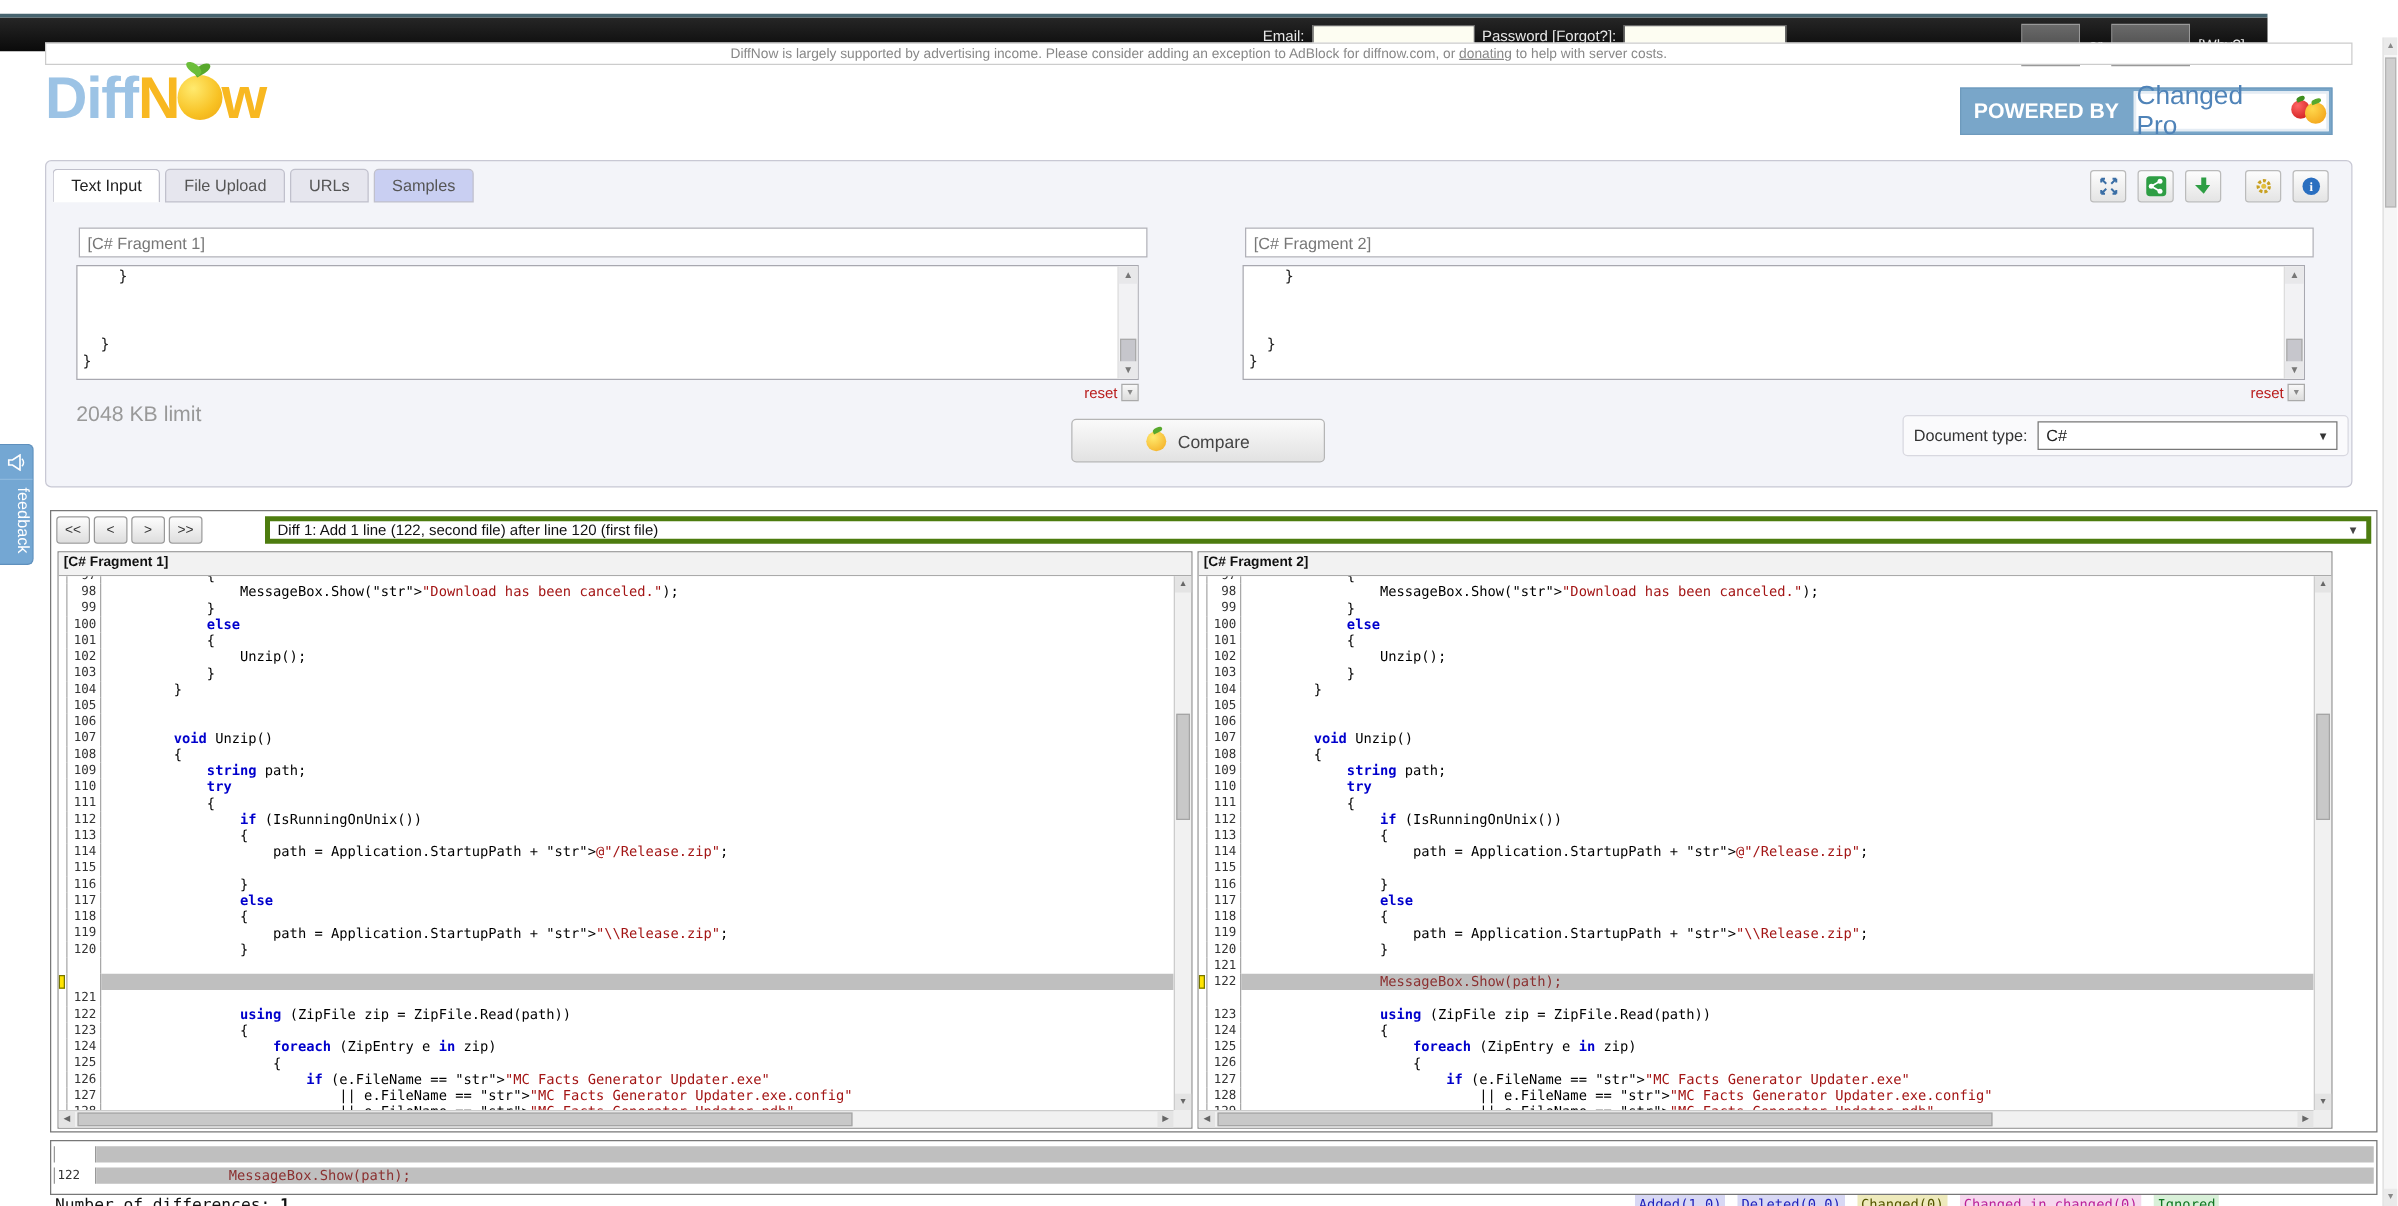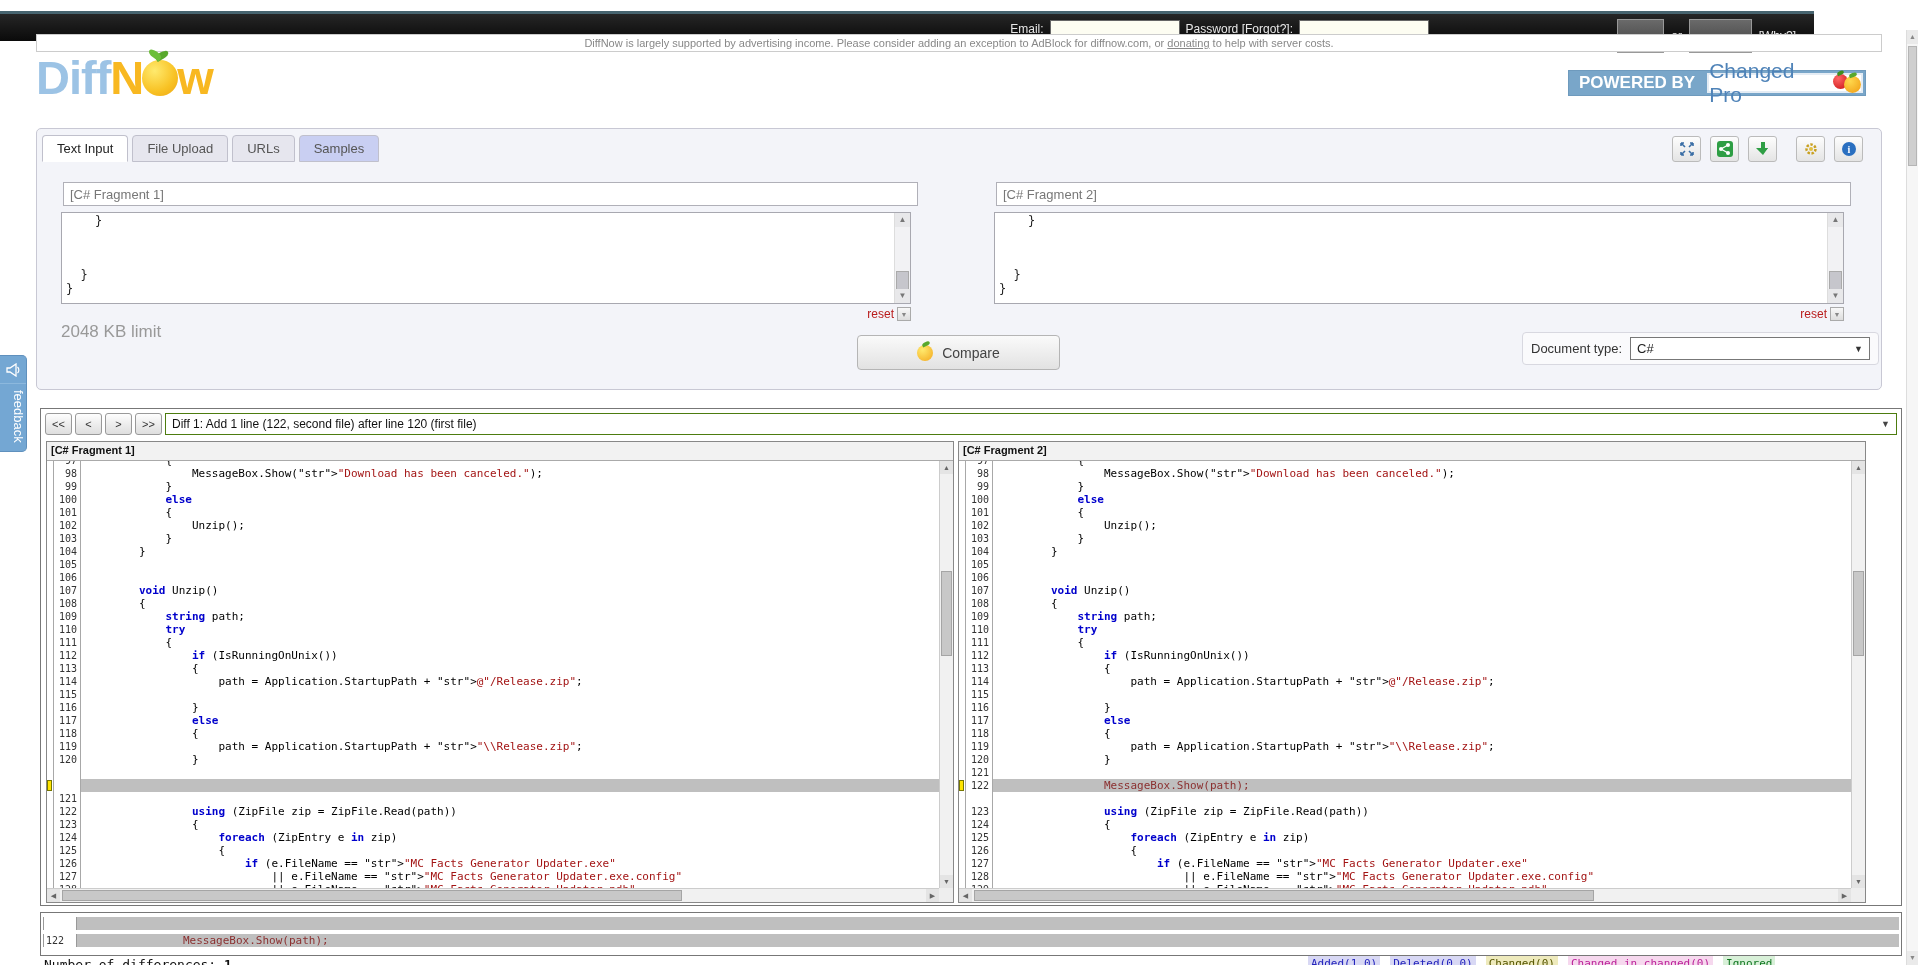--- a/index.html
+++ b/index.html
@@ -29,21 +29,21 @@
   .logo .p1 { color:#9cc3e5; }
   .logo .p2, .logo .p3 { color:#f8b821; }
   .lemon { display:inline-block; position:relative; width:36px; height:36px; margin:0 -1px; top:2px;
            background:radial-gradient(circle at 35% 30%, #ffea6e, #f8c224 60%, #eda512);
            border-radius:50%; vertical-align:baseline; }
   .lemon:before, .lemon:after { content:""; position:absolute; width:14px; height:7px; background:#58a82c;
            border-radius:50% 50% 50% 0; top:-8px; left:13px; transform:rotate(-30deg); }
   .lemon:after { transform:rotate(35deg) scaleX(-1); left:6px; top:-9px; background:#6cbe3a; }
 
   
-  .powered { position:absolute; left:1568px; top:70px; width:298px; height:26px; display:flex;
+  .powered { position:absolute; left:1568px; top:70px; width:298px; height:38px; display:flex;
              background:#79a6c9; border:1px solid #6e9abd; align-items:stretch; }
   .powered-label { color:#fff; font-size:17px; font-weight:bold; letter-spacing:0px;
                    display:flex; align-items:center; padding:0 10px; font-stretch:condensed; }
   .powered-prod { background:#fff; border:2px solid #e4ecf4; margin:2px; flex:1; display:flex; align-items:center;
                   justify-content:center; gap:6px; color:#4f83b8; font-size:21px; }
   .fruits { position:relative; width:30px; height:24px; display:inline-block; }
   .apple { position:absolute; left:0; top:3px; width:15px; height:15px; background:radial-gradient(circle at 35% 30%,#f66,#c81010); border-radius:50%; }
   .apple:before { content:""; position:absolute; width:7px; height:4px; background:#3f8f1f; border-radius:50% 50% 50% 0; top:-3px; left:4px; transform:rotate(-25deg); }
   .orange { position:absolute; left:11px; top:5px; width:17px; height:17px; background:radial-gradient(circle at 35% 30%,#ffd84d,#f09b12); border-radius:50%; }
   .orange:before { content:""; position:absolute; width:8px; height:4px; background:#58a82c; border-radius:50% 50% 50% 0; top:-3px; left:5px; transform:rotate(-20deg); }
@@ -88,22 +88,22 @@
              border:1px solid #d8d8e0; border-radius:4px; display:flex; align-items:center; padding:0 8px; gap:8px; }
   .doctype-label { font-size:13px; color:#333; }
   .doctype-sel { flex:1; height:23px; background:#fff; border:1px solid #777; display:flex; align-items:center;
                  justify-content:space-between; padding:0 6px; font-size:13px; color:#222; cursor:pointer; }
 
   
   .diffbox { position:absolute; left:40px; top:408px; width:1862px; height:498px; background:#fff; border:1px solid #777; }
   .navrow { position:absolute; left:4px; top:4px; right:4px; height:24px; display:flex; gap:3px; }
   .navbtn { width:27px; height:22px; background:linear-gradient(#fdfdfd,#dedede); border:1px solid #999;
             border-radius:3px; font-size:11px; color:#333; cursor:pointer; }
-  .navsel { flex:1; height:22px; background:#fff; border:1px solid #4d7c0f; display:flex; align-items:center;
-            justify-content:space-between; padding:0 6px; font-size:12px; color:#111; cursor:pointer; }
+  .navsel { flex:1; height:22px; background:#fff; border:4px solid #4d7c0f; display:flex; align-items:center;
+            justify-content:space-between; padding:0 6px; font-size:12px; color:#111; cursor:pointer;margin-left:47px; }
   .navsel .arrow { font-size:9px; color:#444; }
   .panel { position:absolute; top:32px; width:908px; height:462px; border:1px solid #888; background:#fff; }
   .panel.left { left:5px; } .panel.right { left:917px; }
   .phead { height:19px; background:#f2f2f2; border-bottom:1px solid #aaa; font-size:11px; font-weight:bold;
            color:#111; padding:2px 4px; }
   .pcode { position:absolute; left:0; top:19px; right:14px; bottom:14px; overflow:hidden; background:#fff; }
   .crow { display:flex; height:13px; }
   .pcode .crow:first-child { margin-top:-7px; }
   .cmark { width:7px; border-right:1px solid #a8a8a8; flex:none; }
   .ymark { width:5px; height:11px; margin:1px 0 0 0; background:#ffe400; border:1px solid #767600; }

